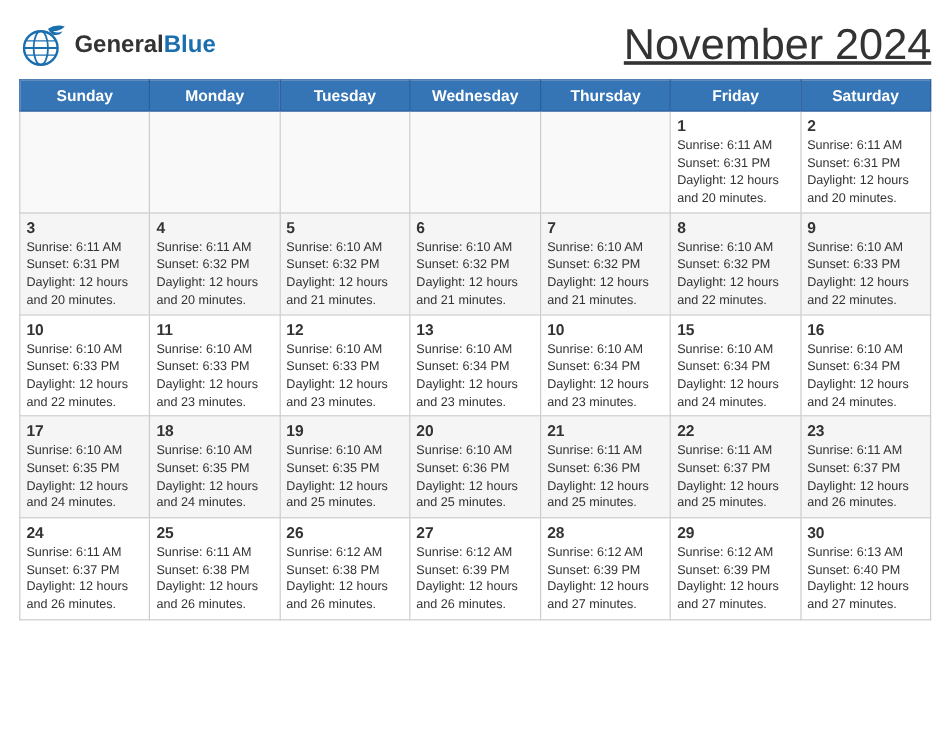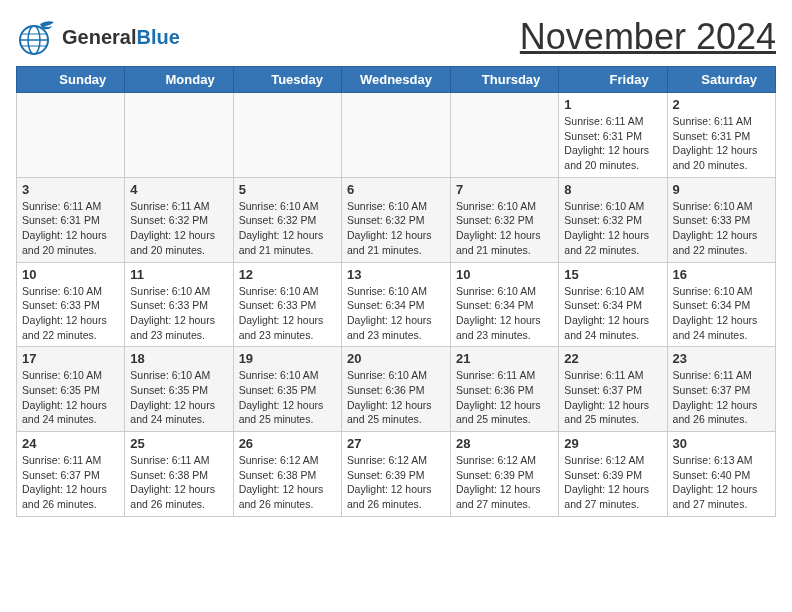--- a/index.html
+++ b/index.html
@@ -30,21 +30,21 @@
       color: #333;
     }
     .calendar {
       width: 100%;
       border-collapse: collapse;
       border: 1px solid #ccc;
     }
     .calendar th {
       background-color: #3575b5;
       color: white;
-      text-align: right;
+      text-align: center;
       padding: 5px 18px;
       font-size: 13px;
       border: 1px solid #2a5f9e;
     }
     .calendar td {
       vertical-align: top;
       border: 1px solid #ccc;
       padding: 4px 5px;
       width: calc(100% / 7);
       min-height: 80px;

